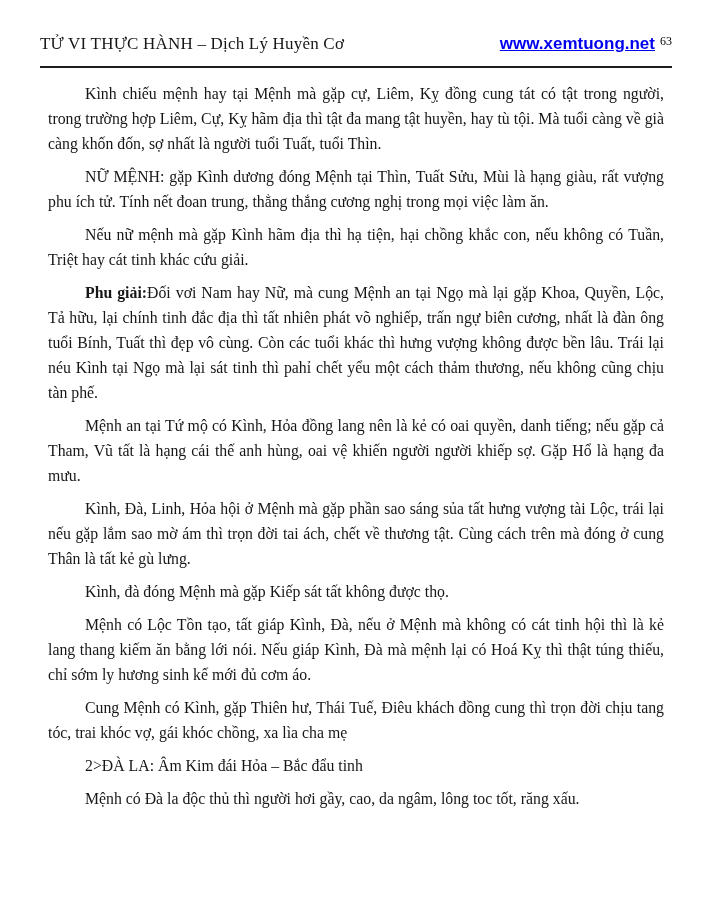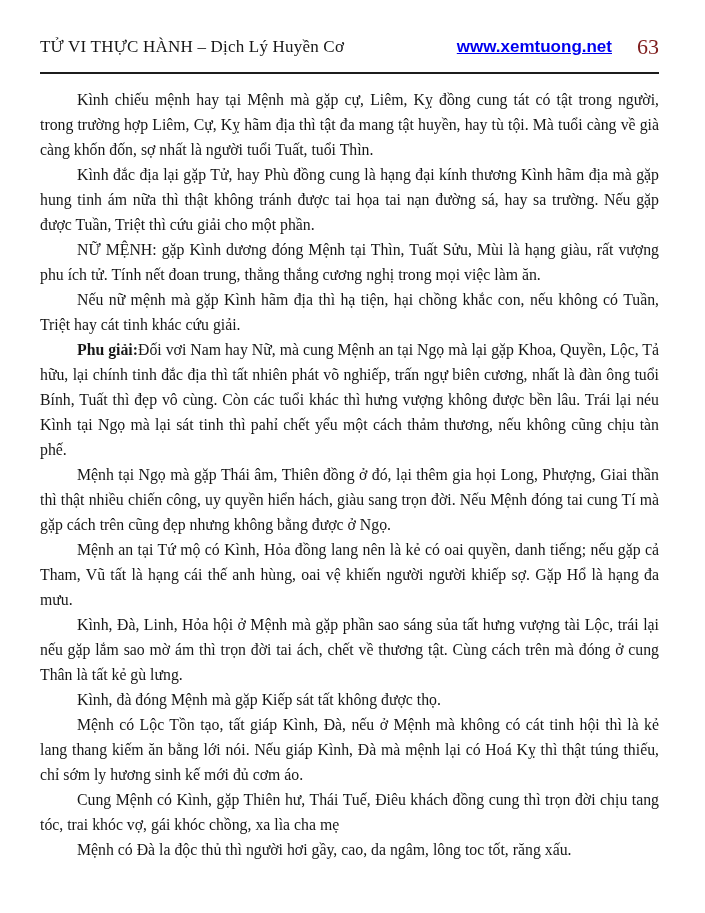--- a/index.html
+++ b/index.html
@@ -7,91 +7,90 @@
     padding: 0;
     background: #e8e8e8;
   }
   .page {
     position: relative;
     width: 705px;
     height: 913px;
     margin: 0 auto;
     background: #ffffff;
     box-sizing: border-box;
-    padding: 34px 46px 0 40px;
+    padding: 34px 33px 0 40px;
     font-family: "Liberation Serif", "DejaVu Serif", serif;
     color: #161616;
     overflow: hidden;
   }
   .page-header {
     display: flex;
     justify-content: space-between;
     align-items: baseline;
   }
   .header-title {
     font-size: 17px;
     letter-spacing: 0.2px;
     white-space: nowrap;
   }
   .header-right {
     display: flex;
-    align-items: center;
-    gap: 25px;
+    align-items: flex-start;
+    gap: 5px;
     white-space: nowrap;
   }
   .header-link {
     font-family: "Liberation Sans", "DejaVu Sans", sans-serif;
     font-weight: bold;
     font-size: 17px;
     color: #0000ee;
     text-decoration: underline;
     cursor: pointer;
   }
   .header-page-number {
-    font-size: 22px;
-    color: #7f1d1d;
+    font-size: 12px;
+    color: #000000;
   }
   .header-rule {
     border: none;
     border-top: 2px solid #1c1c1c;
     margin: 12px 0 0 0;
   }
   .document-body {
     margin-top: 13px;
     font-size: 15.8px;
     line-height: 25px;
     text-align: justify;
   }
   .document-body p.para {
-    margin: 0;
+    margin: 8px;
     text-indent: 37px;
   }
   .document-body b {
     font-weight: bold;
   }
 </style>
 </head>
 <body>
 
 <div class="page">
   <div class="page-header">
     <span class="header-title">TỬ VI THỰC HÀNH – Dịch Lý Huyền Cơ</span>
     <span class="header-right">
       <a class="header-link">www.xemtuong.net</a>
       <span class="header-page-number">63</span>
     </span>
   </div>
   <hr class="header-rule">
   <div class="document-body">
       <p class="para">Kình chiếu mệnh hay tại Mệnh mà gặp cự, Liêm, Kỵ đồng cung tát có tật trong người, trong trường hợp Liêm, Cự, Kỵ hãm địa thì tật đa mang tật huyền, hay tù tội. Mà tuổi càng về già càng khốn đốn, sợ nhất là người tuổi Tuất, tuổi Thìn.</p>
-      <p class="para">Kình đắc địa lại gặp Tử, hay Phù đồng cung là hạng đại kính thương Kình hãm địa mà gặp hung tinh ám nữa thì thật không tránh được tai họa tai nạn đường sá, hay sa trường. Nếu gặp được Tuần, Triệt thì cứu giải cho một phần.</p>
       <p class="para">NỮ MỆNH: gặp Kình dương đóng Mệnh tại Thìn, Tuất Sửu, Mùi là hạng giàu, rất vượng phu ích tử. Tính nết đoan trung, thẳng thắng cương nghị trong mọi việc làm ăn.</p>
       <p class="para">Nếu nữ mệnh mà gặp Kình hãm địa thì hạ tiện, hại chồng khắc con, nếu không có Tuần, Triệt hay cát tinh khác cứu giải.</p>
       <p class="para"><b>Phu giải:</b>Đối vơi Nam hay Nữ, mà cung Mệnh an tại Ngọ mà lại gặp Khoa, Quyền, Lộc, Tả hữu, lại chính tinh đắc địa thì tất nhiên phát võ nghiếp, trấn ngự biên cương, nhất là đàn ông tuổi Bính, Tuất thì đẹp vô cùng. Còn các tuổi khác thì hưng vượng không được bền lâu. Trái lại néu Kình tại Ngọ mà lại sát tinh thì pahỉ chết yểu một cách thảm thương, nếu không cũng chịu tàn phế.</p>
-      <p class="para">Mệnh tại Ngọ mà gặp Thái âm, Thiên đồng ở đó, lại thêm gia họi Long, Phượng, Giai thần thì thật nhiều chiến công, uy quyền hiển hách, giàu sang trọn đời. Nếu Mệnh đóng tai cung Tí mà gặp cách trên cũng đẹp nhưng không bằng được ở Ngọ.</p>
       <p class="para">Mệnh an tại Tứ mộ có Kình, Hỏa đồng lang nên là kẻ có oai quyền, danh tiếng; nếu gặp cả Tham, Vũ tất là hạng cái thế anh hùng, oai vệ khiến người người khiếp sợ. Gặp Hổ là hạng đa mưu.</p>
       <p class="para">Kình, Đà, Linh, Hỏa hội ở Mệnh mà gặp phần sao sáng sủa tất hưng vượng tài Lộc, trái lại nếu gặp lắm sao mờ ám thì trọn đời tai ách, chết về thương tật. Cùng cách trên mà đóng ở cung Thân là tất kẻ gù lưng.</p>
       <p class="para">Kình, đà đóng Mệnh mà gặp Kiếp sát tất không được thọ.</p>
       <p class="para">Mệnh có Lộc Tồn tạo, tất giáp Kình, Đà, nếu ở Mệnh mà không có cát tinh hội thì là kẻ lang thang kiếm ăn bằng lới nói. Nếu giáp Kình, Đà mà mệnh lại có Hoá Kỵ thì thật túng thiếu, chỉ sớm ly hương sinh kế mới đủ cơm áo.</p>
       <p class="para">Cung Mệnh có Kình, gặp Thiên hư, Thái Tuế, Điêu khách đồng cung thì trọn đời chịu tang tóc, trai khóc vợ,  gái khóc chồng, xa lìa cha mẹ</p>
+      <p class="para">2&gt;ĐÀ LA: Âm Kim đái Hỏa – Bắc đẩu tinh</p>
       <p class="para">Mệnh có Đà la độc thủ thì người hơi gầy, cao, da ngâm, lông toc tốt, răng xấu.</p>
     </div>
 </div>
 
 </body></html>

